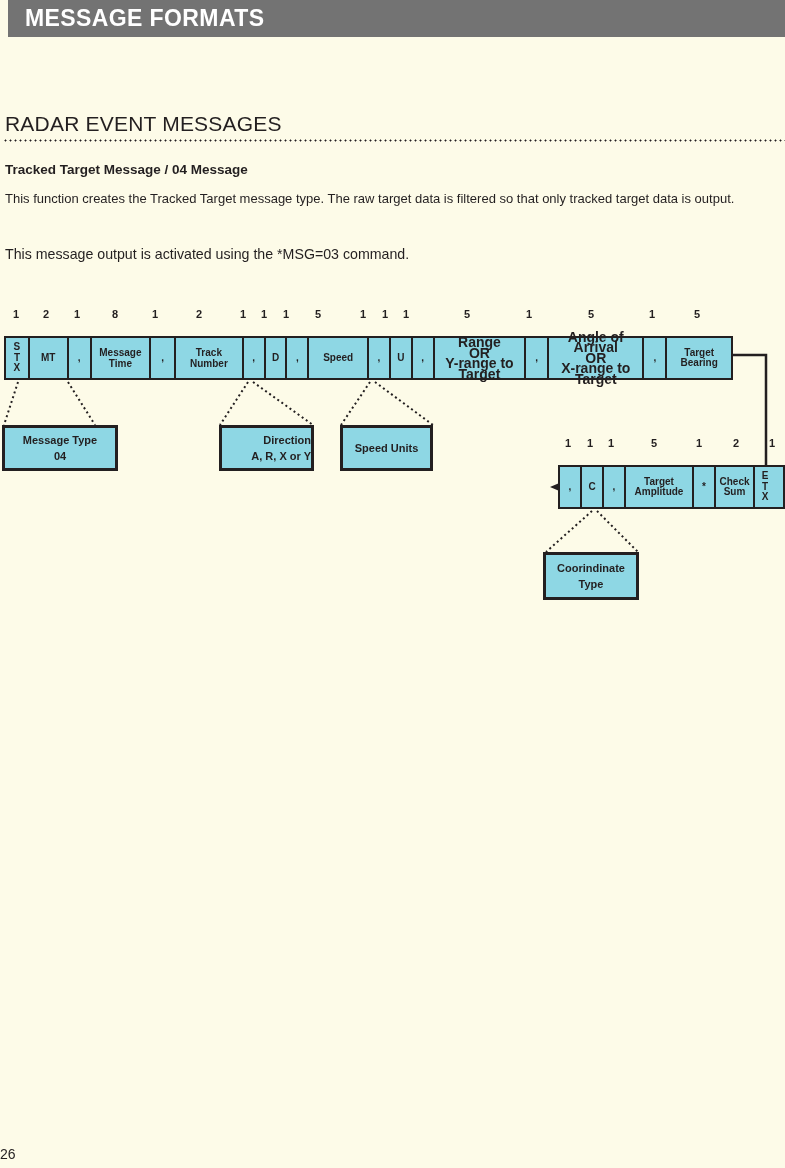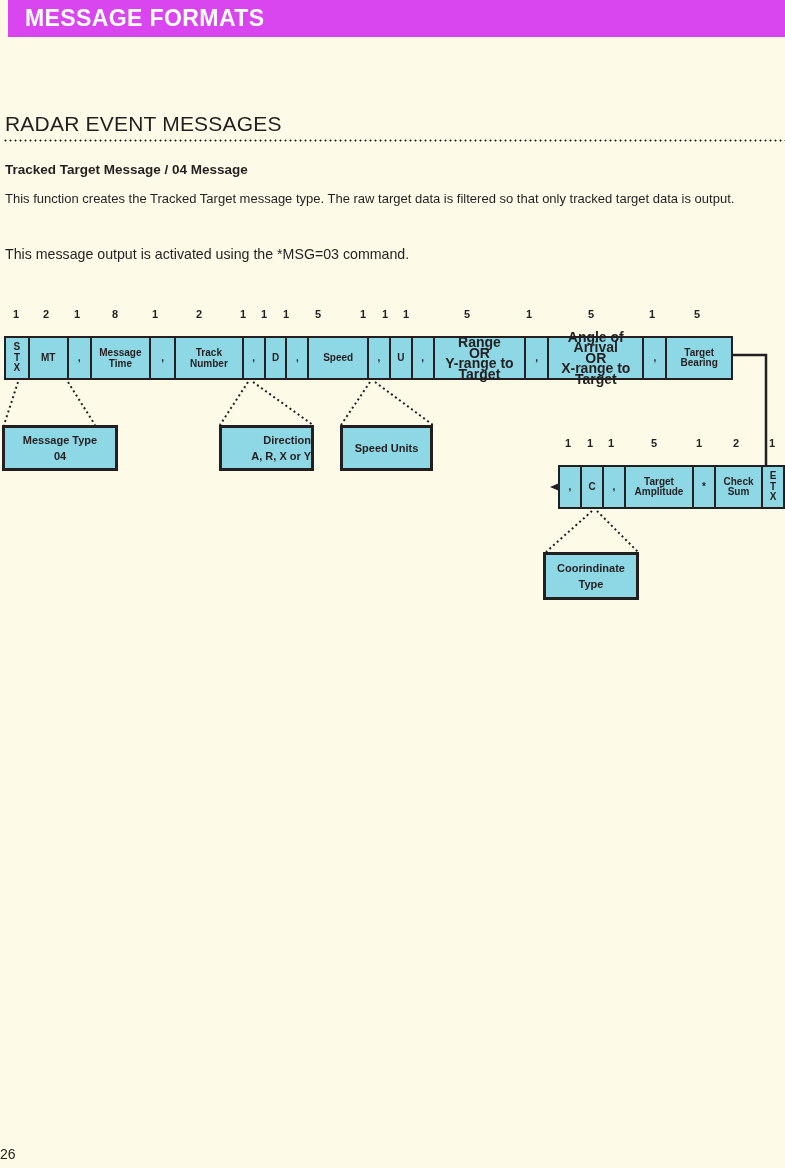--- a/index.html
+++ b/index.html
@@ -16,21 +16,21 @@
     overflow: hidden;
   }
 
   
   .header-bar {
     position: absolute;
     left: 8px;
     top: 0;
     width: 777px;
     height: 37px;
-    background: #d946ef;
+    background: #737373;
     display: flex;
     align-items: center;
   }
   .header-title {
     color: #ffffff;
     font-size: 23px;
     font-weight: bold;
     letter-spacing: 0.4px;
     padding-left: 17px;
   }
@@ -269,21 +269,21 @@
 
   <div class="fmt-row" style="left:558px;top:465px;width:227px;">
     <div class="fmt-cell" style="width:22px;">,</div>
     <div class="fmt-cell" style="width:22px;">C</div>
     <div class="fmt-cell" style="width:22px;">,</div>
     <div class="fmt-cell stacked" style="width:68px;">
       <span>Target</span>
       <span>Amplitude</span>
     </div>
     <div class="fmt-cell" style="width:22px;">*</div>
-    <div class="fmt-cell stacked" style="width:47px;">
+    <div class="fmt-cell stacked" style="width:39px;">
       <span>Check</span>
       <span>Sum</span>
     </div>
     <div class="fmt-cell stacked" style="width:20px;">
       <span>E</span>
       <span>T</span>
       <span>X</span>
     </div>
   </div>
 

